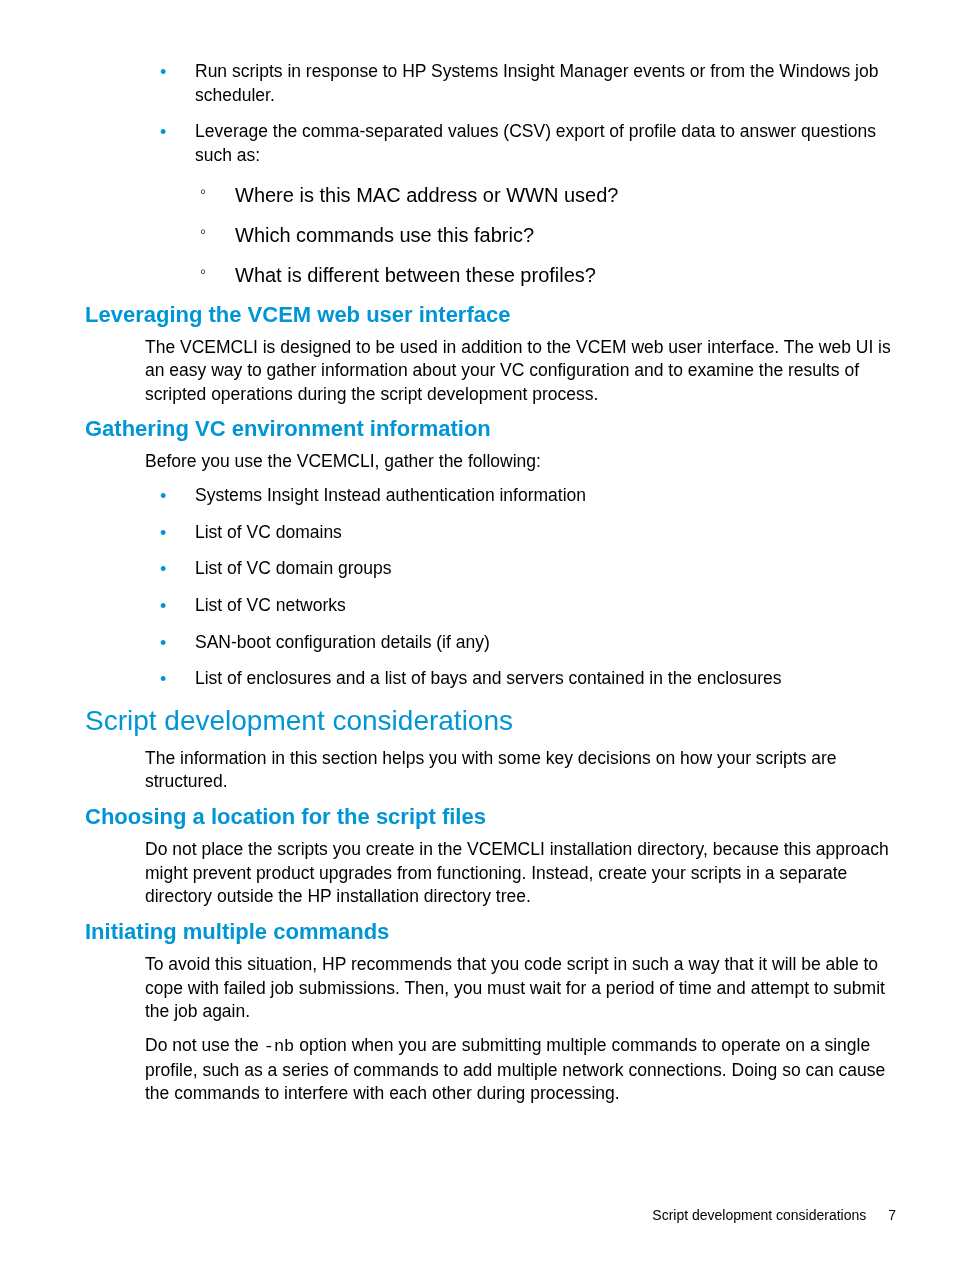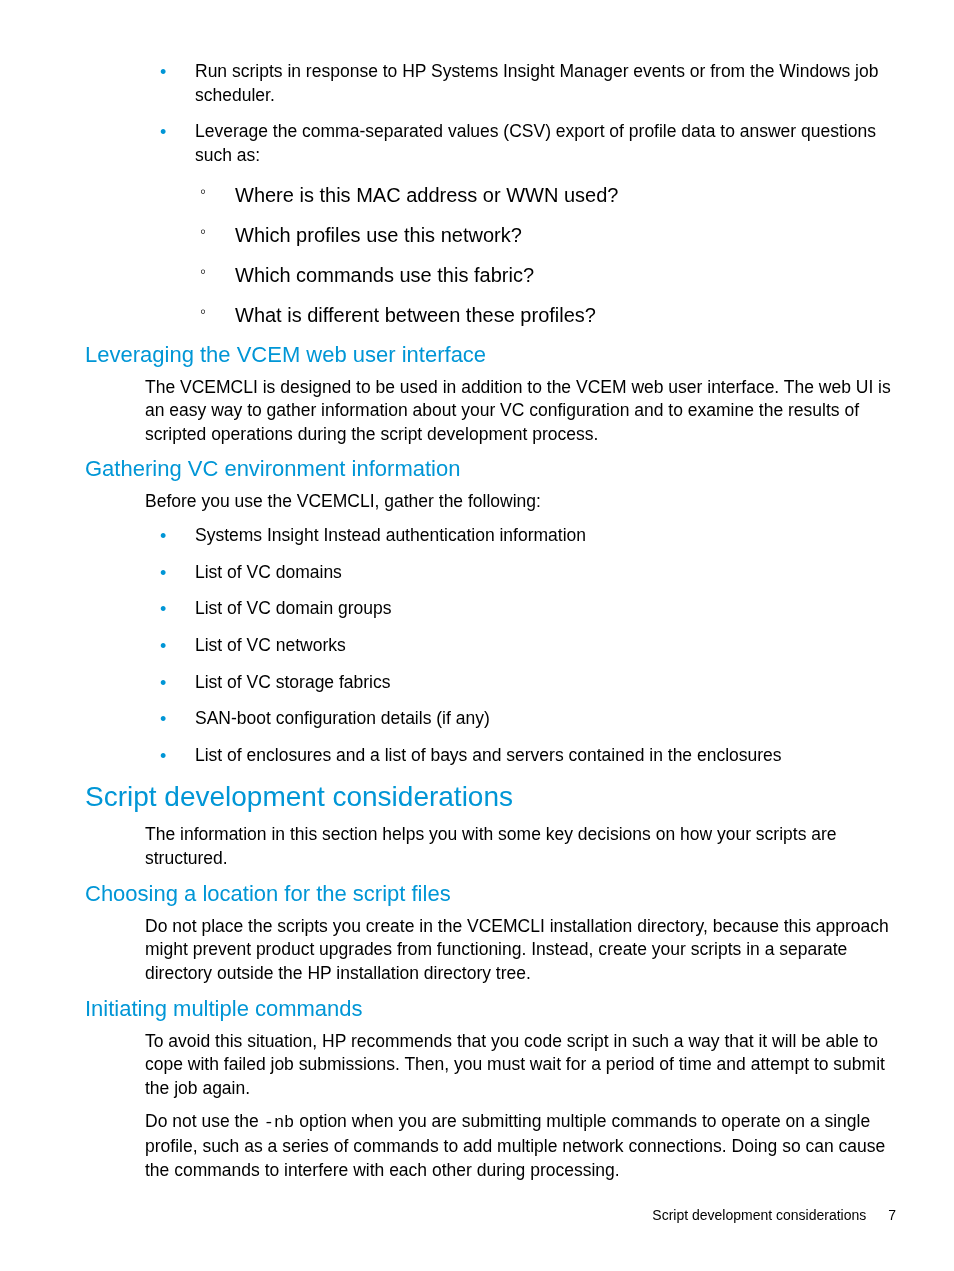--- a/index.html
+++ b/index.html
@@ -49,21 +49,21 @@
   ul.level2 > li::before {
     content: "◦";
     position: absolute;
     left: 0;
     top: -1px;
     color: #000;
     font-size: 17px;
   }
   h2.h2blue {
     color: #0096d6;
-    font-weight: 400;
+    font-weight: 700;
     font-size: 22px;
     margin-top: 10px;
     margin-bottom: 8px;
   }
   h1.h1blue {
     color: #0096d6;
     font-weight: 300;
     font-size: 28px;
     margin-top: 14px;
     margin-bottom: 10px;
@@ -90,38 +90,36 @@
 <body>
 
 <div class="page">
 
   <ul class="level1">
     <li>Run scripts in response to HP Systems Insight Manager events or from the Windows job scheduler.</li>
     <li>
       <span>Leverage the comma-separated values (CSV) export of profile data to answer questions such as:</span>
       <ul class="level2">
         <li>Where is this MAC address or WWN used?</li>
-        <li>Which profiles use this network?</li>
         <li>Which commands use this fabric?</li>
         <li>What is different between these profiles?</li>
       </ul>
     </li>
   </ul>
 
   <h2 class="h2blue">Leveraging the VCEM web user interface</h2>
   <p class="body">The VCEMCLI is designed to be used in addition to the VCEM web user interface. The web UI is an easy way to gather information about your VC configuration and to examine the results of scripted operations during the script development process.</p>
 
   <h2 class="h2blue">Gathering VC environment information</h2>
   <p class="body">Before you use the VCEMCLI, gather the following:</p>
   <ul class="level1">
     <li>Systems Insight Instead authentication information</li>
     <li>List of VC domains</li>
     <li>List of VC domain groups</li>
     <li>List of VC networks</li>
-    <li>List of VC storage fabrics</li>
     <li>SAN-boot configuration details (if any)</li>
     <li>List of enclosures and a list of bays and servers contained in the enclosures</li>
   </ul>
 
   <h1 class="h1blue">Script development considerations</h1>
   <p class="body">The information in this section helps you with some key decisions on how your scripts are structured.</p>
 
   <h2 class="h2blue">Choosing a location for the script files</h2>
   <p class="body">Do not place the scripts you create in the VCEMCLI installation directory, because this approach might prevent product upgrades from functioning. Instead, create your scripts in a separate directory outside the HP installation directory tree.</p>
 

